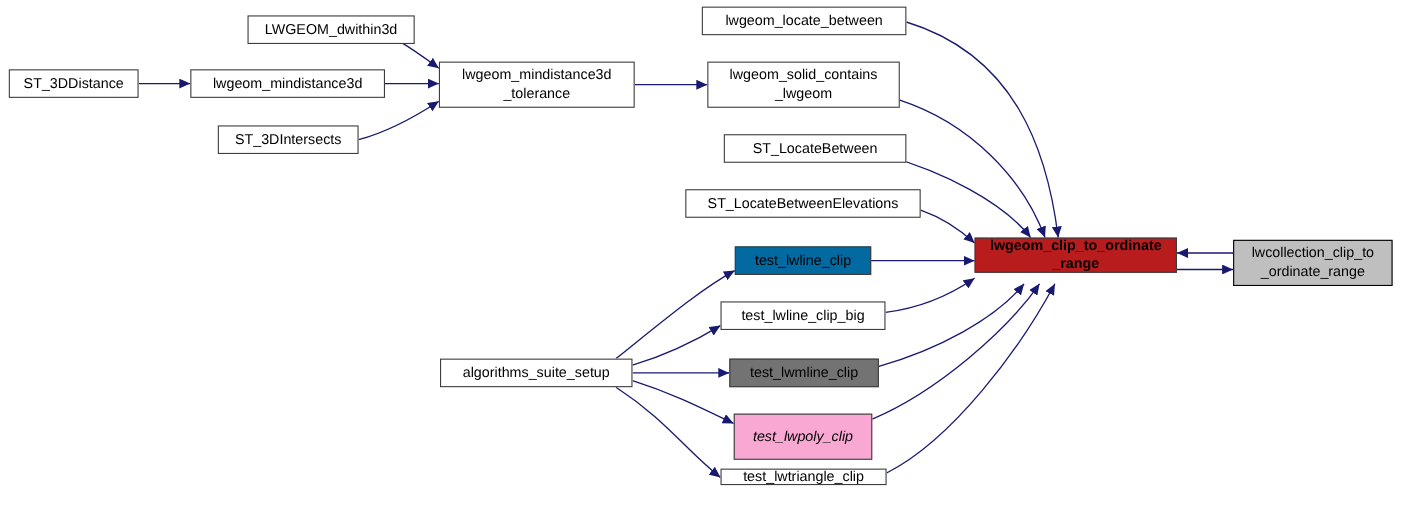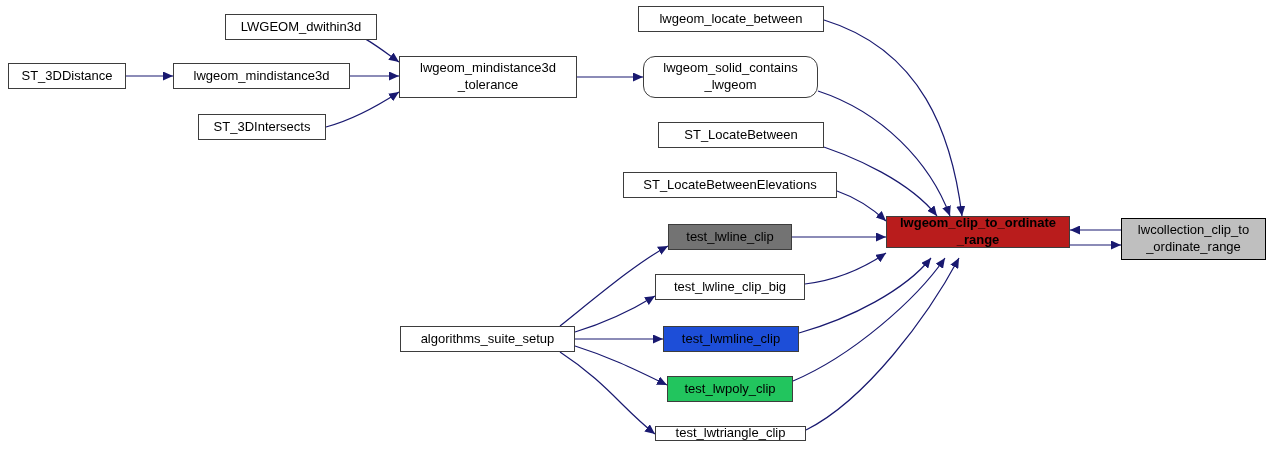--- a/index.html
+++ b/index.html
@@ -77,28 +77,28 @@
       </g>
   </svg>
   <div id="node-layer">
       <div class="node" style="left: 8px; top: 63px; width: 118px; height: 26px; background: rgb(255, 255, 255);">ST_3DDistance</div>
       <div class="node" style="left: 186px; top: 14px; width: 152px; height: 26px; background: rgb(255, 255, 255); margin-left: 39px;">LWGEOM_dwithin3d</div>
       <div class="node" style="left: 173px; top: 63px; width: 177px; height: 26px; background: rgb(255, 255, 255);">lwgeom_mindistance3d</div>
       <div class="node" style="left: 198px; top: 114px; width: 128px; height: 26px; background: rgb(255, 255, 255);">ST_3DIntersects</div>
       <div class="node" style="left: 399px; top: 56px; width: 178px; height: 42px; background: rgb(255, 255, 255);">lwgeom_mindistance3d
 _tolerance</div>
       <div class="node" style="left: 638px; top: 6px; width: 186px; height: 26px; background: rgb(255, 255, 255);">lwgeom_locate_between</div>
-      <div class="node" style="left: 643px; top: 56px; width: 175px; height: 42px; background: rgb(255, 255, 255); border-radius: 12px;">lwgeom_solid_contains
+      <div class="node" style="left: 643px; top: 56px; width: 175px; height: 42px; background: rgb(255, 255, 255);">lwgeom_solid_contains
 _lwgeom</div>
       <div class="node" style="left: 658px; top: 122px; width: 166px; height: 26px; background: rgb(255, 255, 255);">ST_LocateBetween</div>
       <div class="node" style="left: 623px; top: 172px; width: 214px; height: 26px; background: rgb(255, 255, 255);">ST_LocateBetweenElevations</div>
-      <div class="node" style="left: 668px; top: 224px; width: 124px; height: 26px; background: #737373;">test_lwline_clip</div>
+      <div class="node" style="left: 668px; top: 224px; width: 124px; height: 26px; background: #0369a1;">test_lwline_clip</div>
       <div class="node" style="left: 655px; top: 274px; width: 150px; height: 26px; background: rgb(255, 255, 255);">test_lwline_clip_big</div>
       <div class="node" style="left: 400px; top: 326px; width: 175px; height: 26px; background: rgb(255, 255, 255);">algorithms_suite_setup</div>
-      <div class="node" style="left: 663px; top: 326px; width: 136px; height: 26px; background: #1d4ed8;">test_lwmline_clip</div>
-      <div class="node" style="left: 667px; top: 376px; width: 126px; height: 26px; background: #22c55e;">test_lwpoly_clip</div>
+      <div class="node" style="left: 663px; top: 326px; width: 136px; height: 26px; background: #737373;">test_lwmline_clip</div>
+      <div class="node" style="left: 667px; top: 376px; width: 126px; height: 42px; background: #f9a8d4; font-style: italic;">test_lwpoly_clip</div>
       <div class="node" style="left: 655px; top: 426px; width: 151px; height: 15px; background: rgb(255, 255, 255);">test_lwtriangle_clip</div>
       <div class="node" style="left: 886px; top: 216px; width: 184px; height: 32px; background: #b91c1c; font-weight: bold;">lwgeom_clip_to_ordinate
 _range</div>
       <div class="node highlighted" style="left: 1121px; top: 218px; width: 145px; height: 42px; background: rgb(191, 191, 191);">lwcollection_clip_to
 _ordinate_range</div>
     </div>
 </div>
 
 </body></html>

